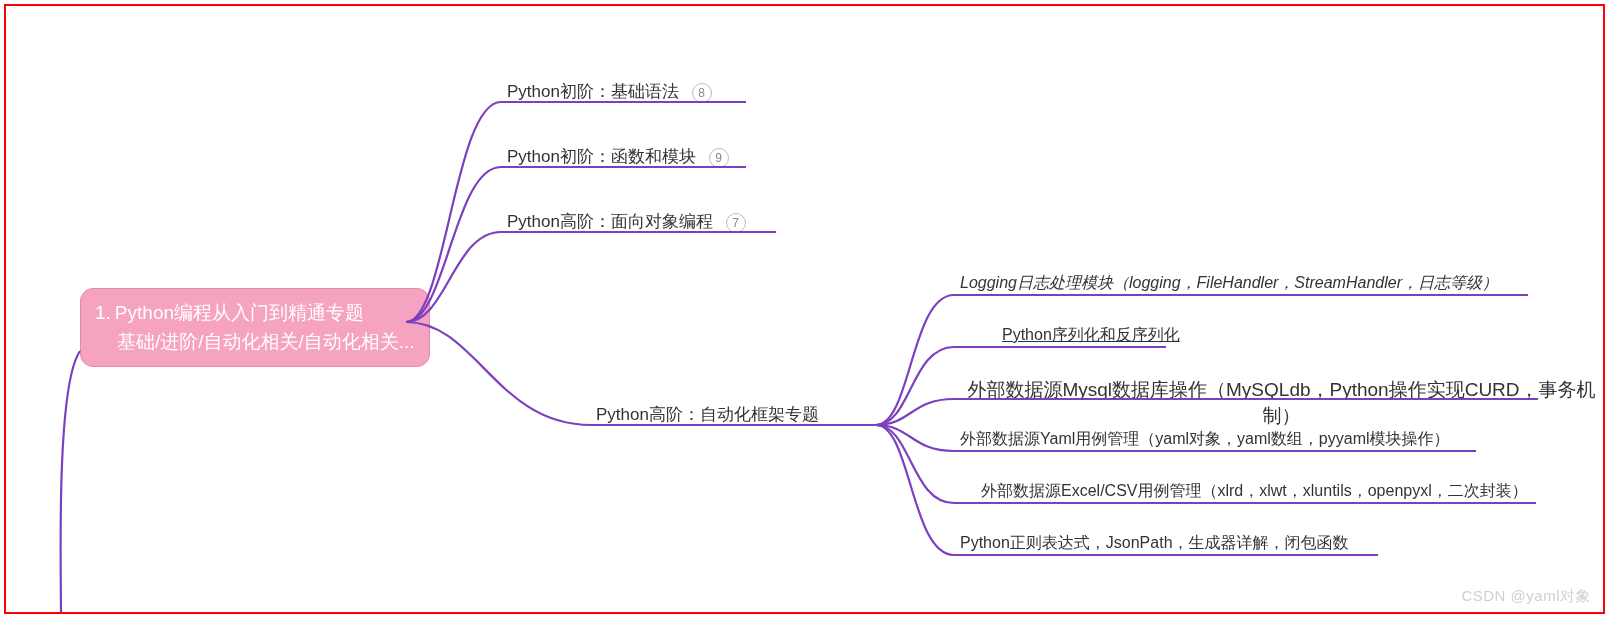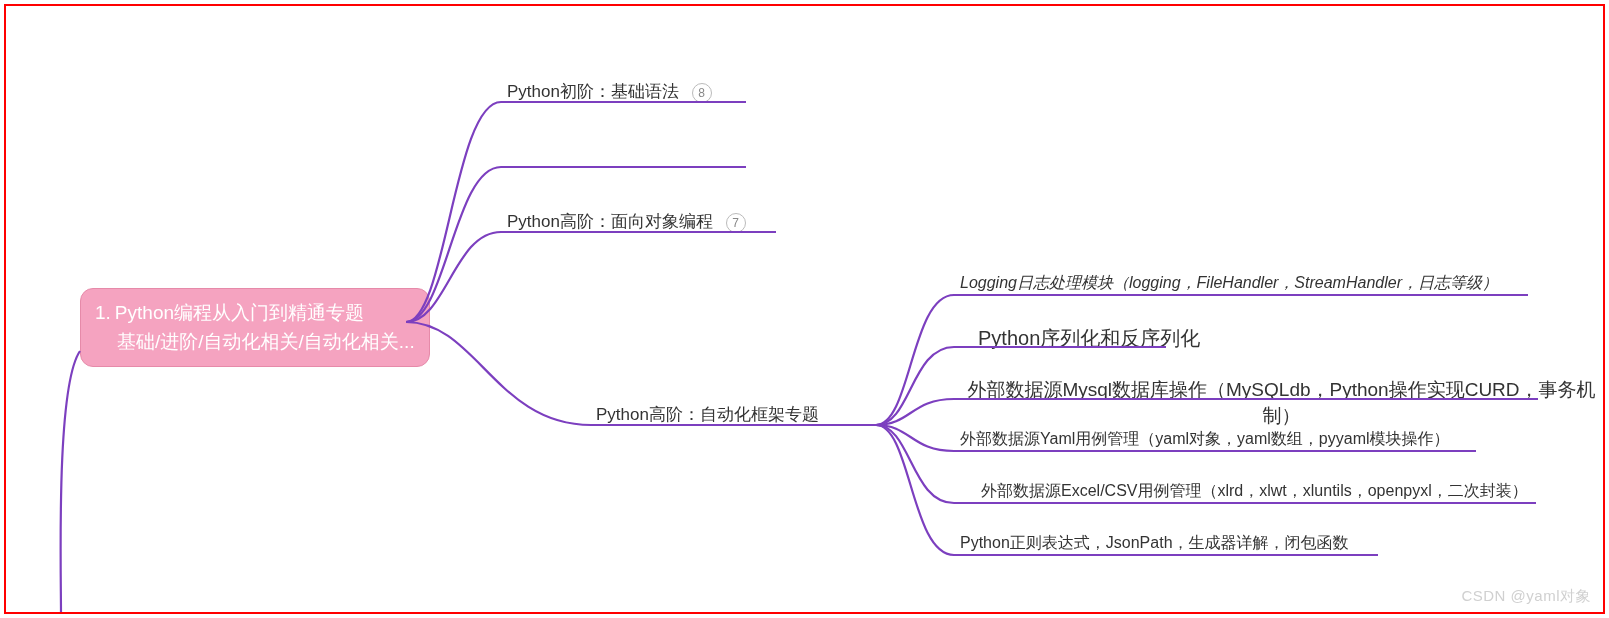--- a/index.html
+++ b/index.html
@@ -79,34 +79,38 @@
 <div class="root" style="left:74px; top:282px;">
   <span class="num">1.</span><span>Python编程从入门到精通专题</span><br>
   <span style="margin-left:22px;">基础/进阶/自动化相关/自动化相关...</span>
 </div>
 
 <div class="node" style="left:501px; top:74px;">
   <span>Python初阶：基础语法</span>
   <span class="badge">8</span>
 </div>
 
+<div class="node" style="left:501px; top:139px;">
+  <span>Python初阶：函数和模块</span>
+  <span class="badge">9</span>
+</div>
 
 <div class="node" style="left:501px; top:204px;">
   <span>Python高阶：面向对象编程</span>
   <span class="badge">7</span>
 </div>
 
 <div class="node" style="left:590px; top:397px;">
   <span>Python高阶：自动化框架专题</span>
 </div>
 
 <div class="node" style="left:954px; top:267px; font-size:16px;font-style:italic;">
   <span>Logging日志处理模块（logging，FileHandler，StreamHandler，日志等级）</span>
 </div>
-<div class="node" style="left:972px; top:319px; font-size:20px;">
+<div class="node" style="left:996px; top:319px; font-size:16px;text-decoration:underline;">
   <span>Python序列化和反序列化</span>
 </div>
 <div class="node" style="left:954px; top:371px; font-size:19px;">
   <span>外部数据源Mysql数据库操作（MySQLdb，Python操作实现CURD，事务机制）</span>
 </div>
 <div class="node" style="left:954px; top:423px; font-size:16px;">
   <span>外部数据源Yaml用例管理（yaml对象，yaml数组，pyyaml模块操作）</span>
 </div>
 <div class="node" style="left:954px; top:475px; font-size:16px;margin-left:21px;">
   <span>外部数据源Excel/CSV用例管理（xlrd，xlwt，xluntils，openpyxl，二次封装）</span>

